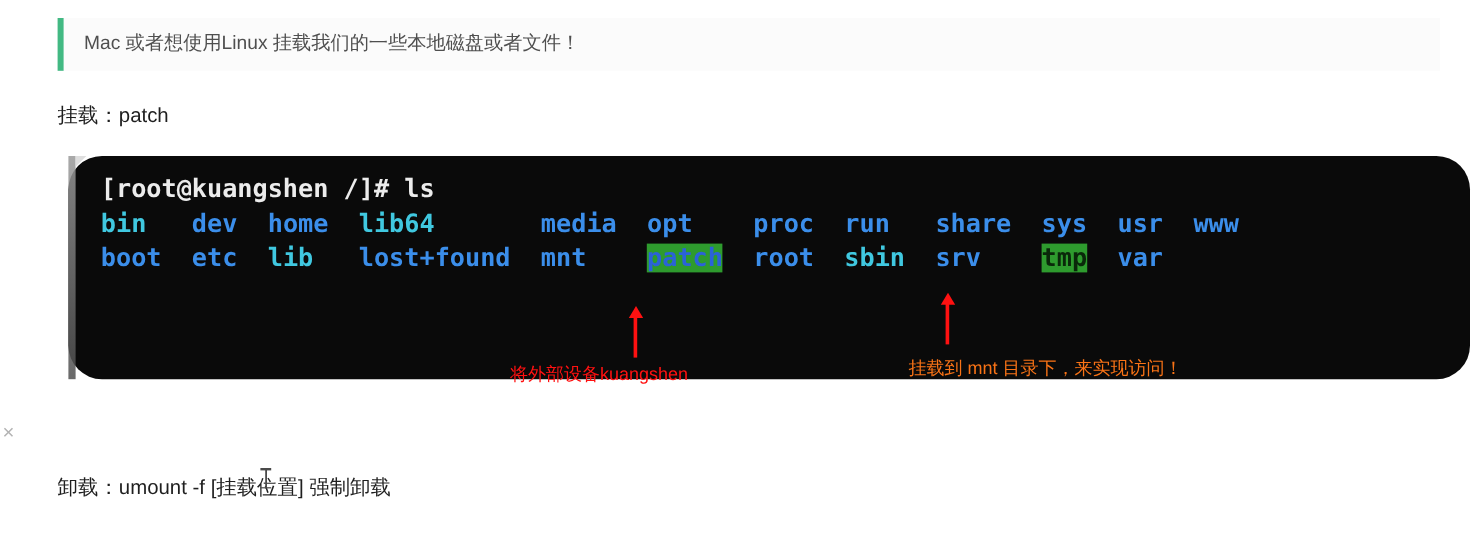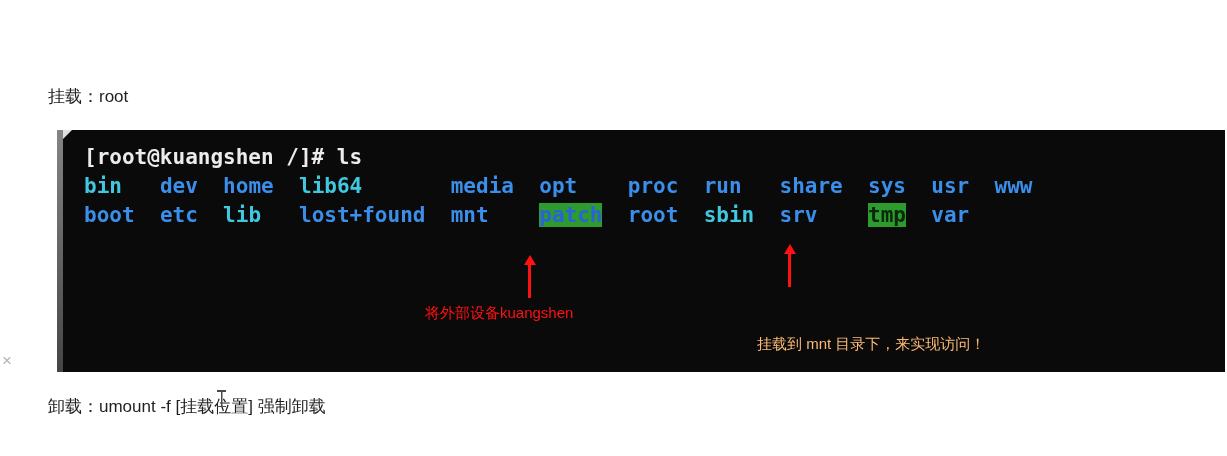--- a/index.html
+++ b/index.html
@@ -22,22 +22,23 @@
   .body-line {
     position:absolute; left:48px;
     color:#1f1f1f; font-size:17px; line-height:21px;
   }
   .mount-line  { top:86px; }
   .umount-line { top:396px; }
 
   
   .terminal {
     position:absolute; left:57px; top:130px;
-    width:1168px; height:242px;
+    width:1168px; height:186px;
     background:#0a0a0a;
+    border-radius:28px;
   }
   .edge-strip {
     position:absolute; left:0; top:0; bottom:0; width:6px;
     background:linear-gradient(180deg,#9a9a9a 0%, #4f4f4f 100%);
     opacity:0.85;
   }
   .corner-marker {
     position:absolute; left:6px; top:0;
     width:0; height:0;
     border-top:9px solid #dedede;
@@ -94,38 +95,41 @@
     background:#4a4a4a;
   }
   .ibeam::before { top:0; }
   .ibeam::after  { bottom:0; }
 </style>
 </head>
 <body>
 
 <div class="page">
 
+  <div class="quote" style="border-left-color: rgb(66, 185, 131);">
+    <span>Mac 或者想使用Linux 挂载我们的一些本地磁盘或者文件！</span>
+  </div>
 
-  <div class="body-line mount-line">挂载：root</div>
+  <div class="body-line mount-line">挂载：patch</div>
 
   <div class="terminal" style="background: rgb(10, 10, 10);">
     <div class="edge-strip"></div>
     <div class="corner-marker"></div>
 
     <div class="term-content">
         <div class="term-line"><span style="color: rgb(236, 236, 236);">[root@kuangshen /]# ls</span></div>
         <div class="term-line"><span style="color: rgb(64, 200, 224);">bin</span><span style="color: rgb(236, 236, 236);">   </span><span style="color: rgb(59, 142, 234);">dev</span><span style="color: rgb(236, 236, 236);">  </span><span style="color: rgb(59, 142, 234);">home</span><span style="color: rgb(236, 236, 236);">  </span><span style="color: rgb(64, 200, 224);">lib64</span><span style="color: rgb(236, 236, 236);">       </span><span style="color: rgb(59, 142, 234);">media</span><span style="color: rgb(236, 236, 236);">  </span><span style="color: rgb(59, 142, 234);">opt</span><span style="color: rgb(236, 236, 236);">    </span><span style="color: rgb(59, 142, 234);">proc</span><span style="color: rgb(236, 236, 236);">  </span><span style="color: rgb(59, 142, 234);">run</span><span style="color: rgb(236, 236, 236);">   </span><span style="color: rgb(59, 142, 234);">share</span><span style="color: rgb(236, 236, 236);">  </span><span style="color: rgb(59, 142, 234);">sys</span><span style="color: rgb(236, 236, 236);">  </span><span style="color: rgb(59, 142, 234);">usr</span><span style="color: rgb(236, 236, 236);">  </span><span style="color: rgb(59, 142, 234);">www</span></div>
         <div class="term-line"><span style="color: rgb(59, 142, 234);">boot</span><span style="color: rgb(236, 236, 236);">  </span><span style="color: rgb(59, 142, 234);">etc</span><span style="color: rgb(236, 236, 236);">  </span><span style="color: rgb(64, 200, 224);">lib</span><span style="color: rgb(236, 236, 236);">   </span><span style="color: rgb(59, 142, 234);">lost+found</span><span style="color: rgb(236, 236, 236);">  </span><span style="color: rgb(59, 142, 234);">mnt</span><span style="color: rgb(236, 236, 236);">    </span><span style="color: rgb(43, 98, 217); background-color: rgb(46, 155, 46);">patch</span><span style="color: rgb(236, 236, 236);">  </span><span style="color: rgb(59, 142, 234);">root</span><span style="color: rgb(236, 236, 236);">  </span><span style="color: rgb(64, 200, 224);">sbin</span><span style="color: rgb(236, 236, 236);">  </span><span style="color: rgb(59, 142, 234);">srv</span><span style="color: rgb(236, 236, 236);">    </span><span style="color: rgb(10, 40, 10); background-color: rgb(46, 155, 46);">tmp</span><span style="color: rgb(236, 236, 236);">  </span><span style="color: rgb(59, 142, 234);">var</span></div>
       </div>
 
     <div class="red-arrow arrow-1"></div>
     <div class="red-arrow arrow-2"></div>
 
     <div class="annotation ann-1" style="color: rgb(255, 17, 17);">将外部设备kuangshen</div>
-    <div class="annotation ann-2" style="color: #fdba74; margin-top: 36px;">挂载到 mnt 目录下，来实现访问！</div>
+    <div class="annotation ann-2" style="color: #f97316;">挂载到 mnt 目录下，来实现访问！</div>
   </div>
 
   <div class="body-line umount-line">卸载：umount -f [挂载位置] 强制卸载</div>
 
   <div class="ibeam"></div>
 
   <div class="close-icon">×</div>
 
 </div>
 

